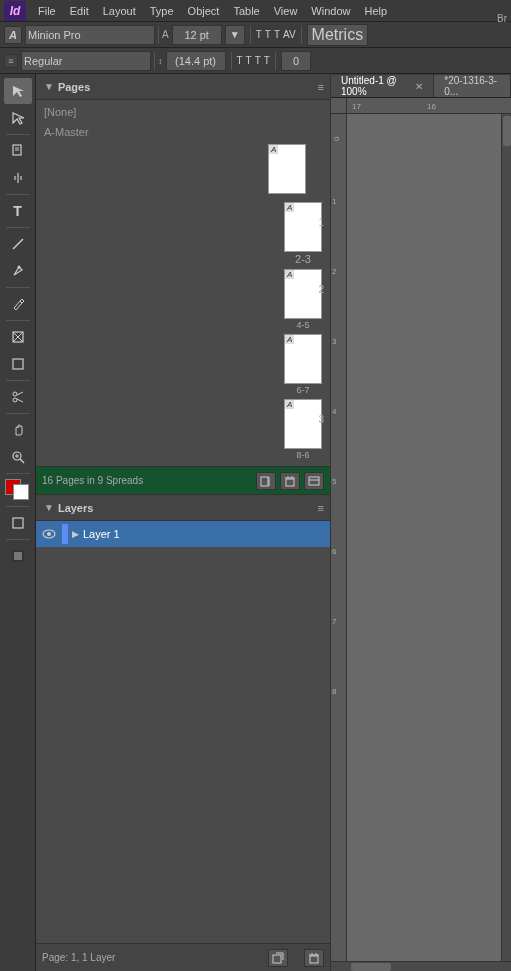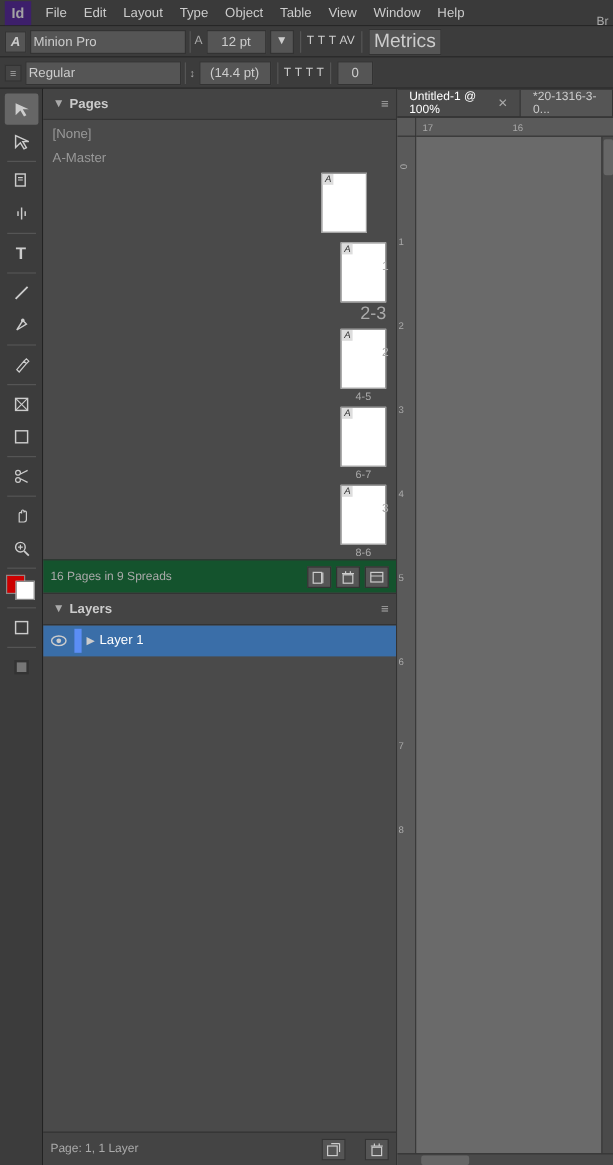--- a/index.html
+++ b/index.html
@@ -25,23 +25,24 @@
       gap: 2px;
       border-bottom: 1px solid #222;
     }
     .menubar-logo {
       width: 22px;
       height: 20px;
       background: #3d1f6b;
       display: flex;
       align-items: center;
       justify-content: center;
-      color: #a3a3a3;
+      color: #f0abfc;
       font-size: 12px;
       font-weight: bold;
+      font-style: italic;
       margin-right: 4px;
     }
     .menu-item {
       color: #ccc;
       font-size: 11px;
       padding: 2px 6px;
       cursor: pointer;
     }
 
     
@@ -553,21 +554,21 @@
                 <span style="font-size:8px;color:#333;background:#ddd;padding:0 2px;font-style:italic;">A</span>
               </div>
             </div>
           </div>
 
           <div style="display:flex;justify-content:flex-end;padding-right:4px;margin-bottom:4px;position:relative;">
             <div style="position:relative;">
               <div style="width:38px;height:50px;background:#fff;border:1px solid #999;display:flex;align-items:flex-start;justify-content:flex-start;">
                 <span style="font-size:8px;color:#333;background:#ddd;padding:0 2px;font-style:italic;">A</span>
               </div>
-              <div style="font-size:15px;color:#aaa;text-align:right;margin-top:1px;">2-3</div>
+              <div style="font-size:11px;color:#aaa;text-align:center;margin-top:1px;">2-3</div>
             </div>
             <div style="position:absolute;right:2px;top:15px;color:#aaa;font-size:10px;">1</div>
           </div>
 
           <div style="display:flex;justify-content:flex-end;padding-right:4px;margin-bottom:4px;position:relative;">
             <div style="position:relative;">
               <div style="width:38px;height:50px;background:#fff;border:1px solid #999;display:flex;align-items:flex-start;justify-content:flex-start;">
                 <span style="font-size:8px;color:#333;background:#ddd;padding:0 2px;font-style:italic;">A</span>
               </div>
               <div style="font-size:9px;color:#aaa;text-align:center;margin-top:1px;">4-5</div>

